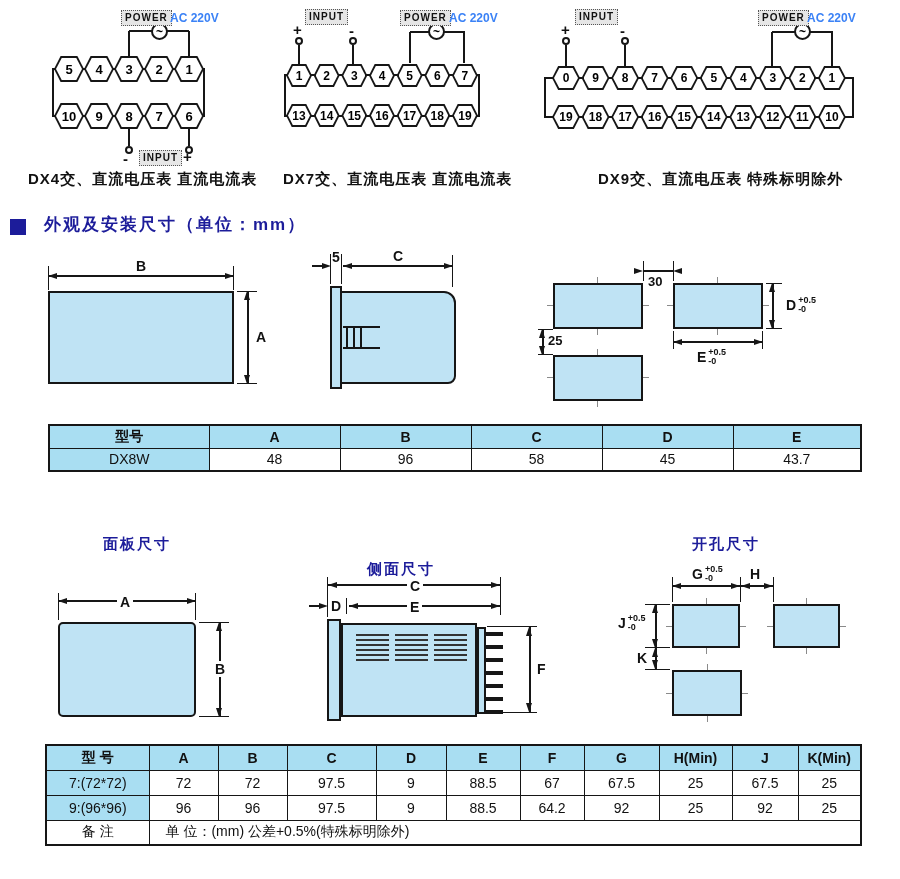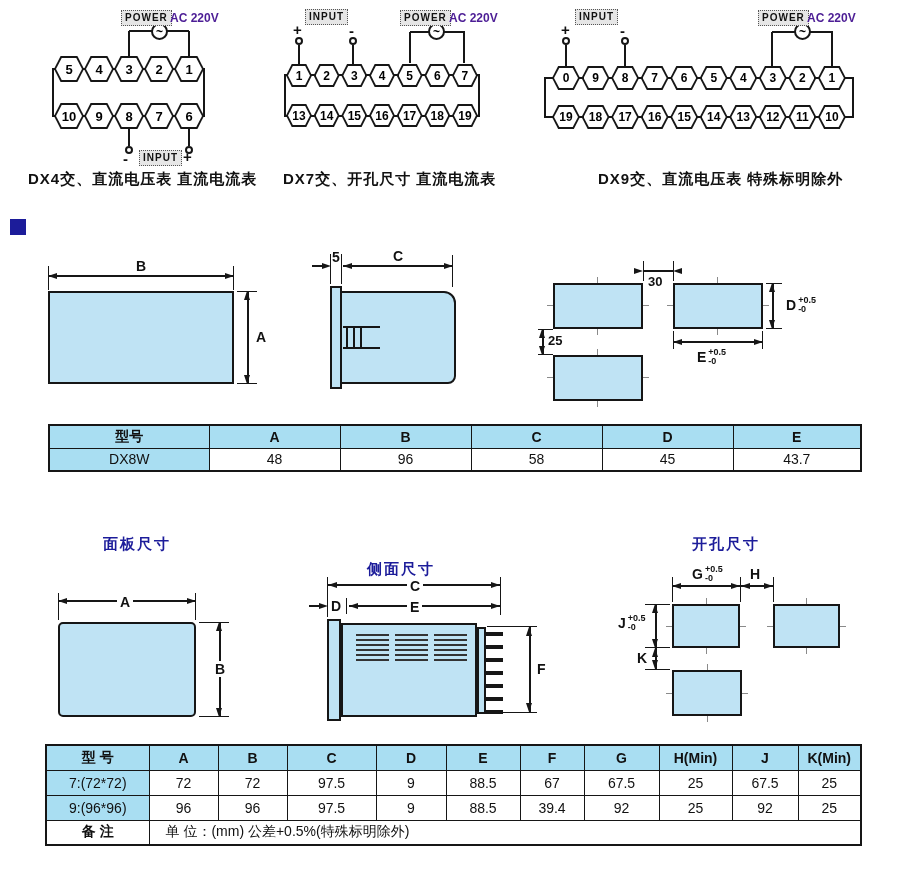--- a/index.html
+++ b/index.html
@@ -11,21 +11,21 @@
   .hexrow{position:absolute;display:flex;justify-content:space-between;z-index:2;}
   .hex{position:relative;flex:0 0 auto;display:flex;align-items:center;justify-content:center;background:#161616;clip-path:polygon(22% 0,78% 0,100% 50%,78% 100%,22% 100%,0 50%);}
   .hex::before{content:"";position:absolute;inset:2px;background:#fff;clip-path:polygon(22% 0,78% 0,100% 50%,78% 100%,22% 100%,0 50%);}
   .hex span{position:relative;z-index:1;font-weight:700;}
   .d4 .hex{width:30px;height:26px;font-size:13px;}
   .d7 .hex{width:26px;height:23px;font-size:12px;}
   .d9 .hex{width:28px;height:24px;font-size:12px;}
   .tilde{position:absolute;width:17px;height:17px;border:2px solid #161616;border-radius:50%;background:#fff;z-index:3;display:flex;align-items:center;justify-content:center;font:700 12px/1 "Liberation Sans",sans-serif;}
   .dot{position:absolute;width:8px;height:8px;border:2px solid #161616;border-radius:50%;background:#fff;z-index:2;}
   .taglabel{position:absolute;background:#e6e6e6;border:1px dotted #555;padding:1px 3px;font:700 10px/1.2 "Liberation Sans",sans-serif;letter-spacing:1px;color:#111;z-index:4;white-space:nowrap;}
-  .actext{position:absolute;font:700 12px/1.2 "Liberation Sans",sans-serif;color:#4c1d95;z-index:4;white-space:nowrap;}
+  .actext{position:absolute;font:700 12px/1.2 "Liberation Sans",sans-serif;color:#3b82f6;z-index:4;white-space:nowrap;}
   .sign{position:absolute;font:700 15px/1 "Liberation Sans",sans-serif;color:#111;z-index:4;}
   .caption{position:absolute;font:700 15px/1.2 "Liberation Sans",sans-serif;color:#111;letter-spacing:1px;white-space:nowrap;}
   .secsq{position:absolute;width:16px;height:16px;background:#1c1c9a;}
   .sectitle{position:absolute;font:700 17px/1.2 "Liberation Sans",sans-serif;color:#1c1c9a;letter-spacing:2px;white-space:nowrap;}
   .bluebox{position:absolute;background:#bfe3f4;border:2px solid #161616;}
   .tri{position:absolute;width:0;height:0;z-index:1;}
   .tri.l{border-top:3px solid transparent;border-bottom:3px solid transparent;border-right:9px solid #161616;}
   .tri.r{border-top:3px solid transparent;border-bottom:3px solid transparent;border-left:9px solid #161616;}
   .tri.u{border-left:3px solid transparent;border-right:3px solid transparent;border-bottom:9px solid #161616;}
   .tri.d{border-left:3px solid transparent;border-right:3px solid transparent;border-top:9px solid #161616;}
@@ -35,21 +35,21 @@
   .tol{position:absolute;display:flex;align-items:center;font:700 14px/1 "Liberation Sans",sans-serif;color:#111;z-index:2;white-space:nowrap;}
   .tol .st{display:flex;flex-direction:column;font-size:9px;line-height:9px;margin-left:2px;font-weight:700;}
   .vents{position:absolute;background:repeating-linear-gradient(to bottom,#333 0 2px,rgba(0,0,0,0) 2px 5px);}
   .pin{position:absolute;background:#161616;}
   .bluetext{position:absolute;font:700 15px/1.2 "Liberation Sans",sans-serif;color:#1c1c9a;letter-spacing:2px;white-space:nowrap;}
   .dtable{position:absolute;border-collapse:collapse;table-layout:fixed;border:2px solid #161616;font:400 14px "Liberation Sans",sans-serif;color:#111;}
   .dtable th,.dtable td{border:1px solid #161616;text-align:center;padding:0;height:23px;font-weight:400;}
   #table2 th,#table2 td{height:25px;}
   .dtable thead th{background:#a9def2;font-weight:700;margin-left:8px;}
   .dtable tbody th.rowhead{background:#a9def2;}
-  .dtable tbody th.remark-head{background:#fff;font-weight:700;height:20px;}
+  .dtable tbody th.remark-head{background:#fff;font-weight:400;height:20px;}
   .dtable td.remark-text{text-align:left;padding-left:16px;}
 </style>
 </head>
 <body>
 
 <div id="canvas">
 
   <div>
     <span class="taglabel" style="left:121px;top:10px">POWER</span>
     <span class="actext" style="left:170px;top:11px">AC 220V</span>
@@ -156,21 +156,21 @@
         <div class="hex">
           <span>17</span>
         </div>
         <div class="hex">
           <span>18</span>
         </div>
         <div class="hex">
           <span>19</span>
         </div>
       </div>
-    <div class="caption" style="left:283px;top:170px">DX7交、开孔尺寸 直流电流表</div>
+    <div class="caption" style="left:283px;top:170px">DX7交、直流电压表 直流电流表</div>
   </div>
 
   <div>
     <span class="taglabel" style="left:575px;top:9px">INPUT</span>
     <span class="sign" style="left:561px;top:22px">+</span>
     <span class="sign" style="left:620px;top:23px">-</span>
     <span class="dot" style="left:562px;top:37px"></span>
     <span class="dot" style="left:621px;top:37px"></span>
     <div class="ln" style="left:565px;top:45px;width:2px;height:21px"></div>
     <div class="ln" style="left:624px;top:45px;width:2px;height:21px"></div>
@@ -242,20 +242,21 @@
           <span>11</span>
         </div>
         <div class="hex">
           <span>10</span>
         </div>
       </div>
     <div class="caption" style="left:598px;top:170px">DX9交、直流电压表 特殊标明除外</div>
   </div>
 
   <div class="secsq" style="left:10px;top:219px"></div>
+  <div class="sectitle" style="left:44px;top:215px">外观及安装尺寸（单位：mm）</div>
 
   <div>
     <div class="bluebox" style="left:48px;top:291px;width:186px;height:93px"></div>
     <div class="ln" style="left:48px;top:266px;width:1px;height:24px"></div>
     <div class="ln" style="left:233px;top:266px;width:1px;height:24px"></div>
     <div class="ln" style="left:48px;top:275px;width:186px;height:2px"></div>
     <span class="tri l" style="left:48px;top:273px"></span>
     <span class="tri r" style="left:225px;top:273px"></span>
     <div class="dlabel ctr" style="left:48px;top:259px;width:186px">B</div>
     <div class="ln" style="left:237px;top:291px;width:20px;height:1px"></div>
@@ -510,21 +511,21 @@
           <td>67.5</td>
           <td>25</td>
         </tr>
         <tr>
           <th class="rowhead">9:(96*96)</th>
           <td>96</td>
           <td>96</td>
           <td>97.5</td>
           <td>9</td>
           <td>88.5</td>
-          <td>39.4</td>
+          <td>64.2</td>
           <td>92</td>
           <td>25</td>
           <td>92</td>
           <td>25</td>
         </tr>
         <tr>
           <th class="remark-head">备  注</th>
           <td class="remark-text" colspan="10">单 位：(mm)    公差+0.5%(特殊标明除外)</td>
         </tr>
       </tbody>

